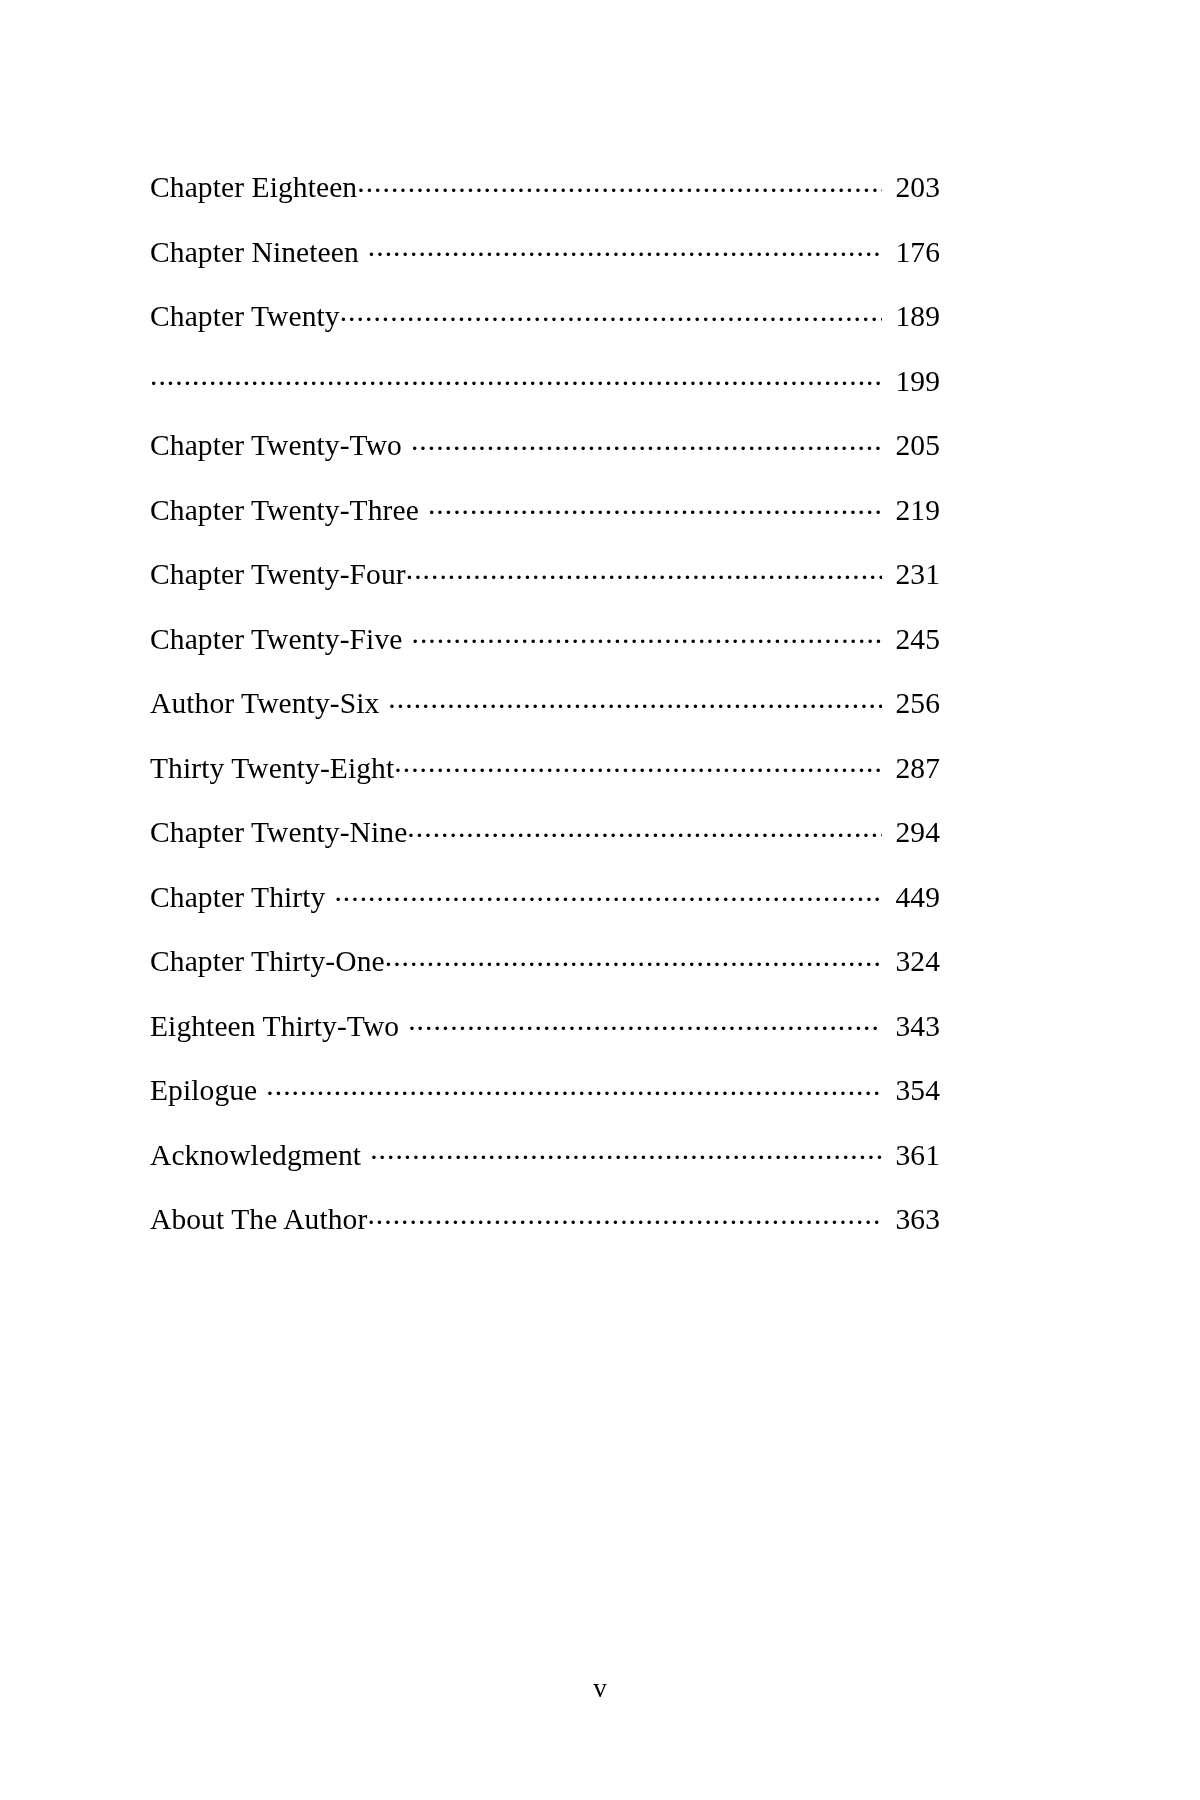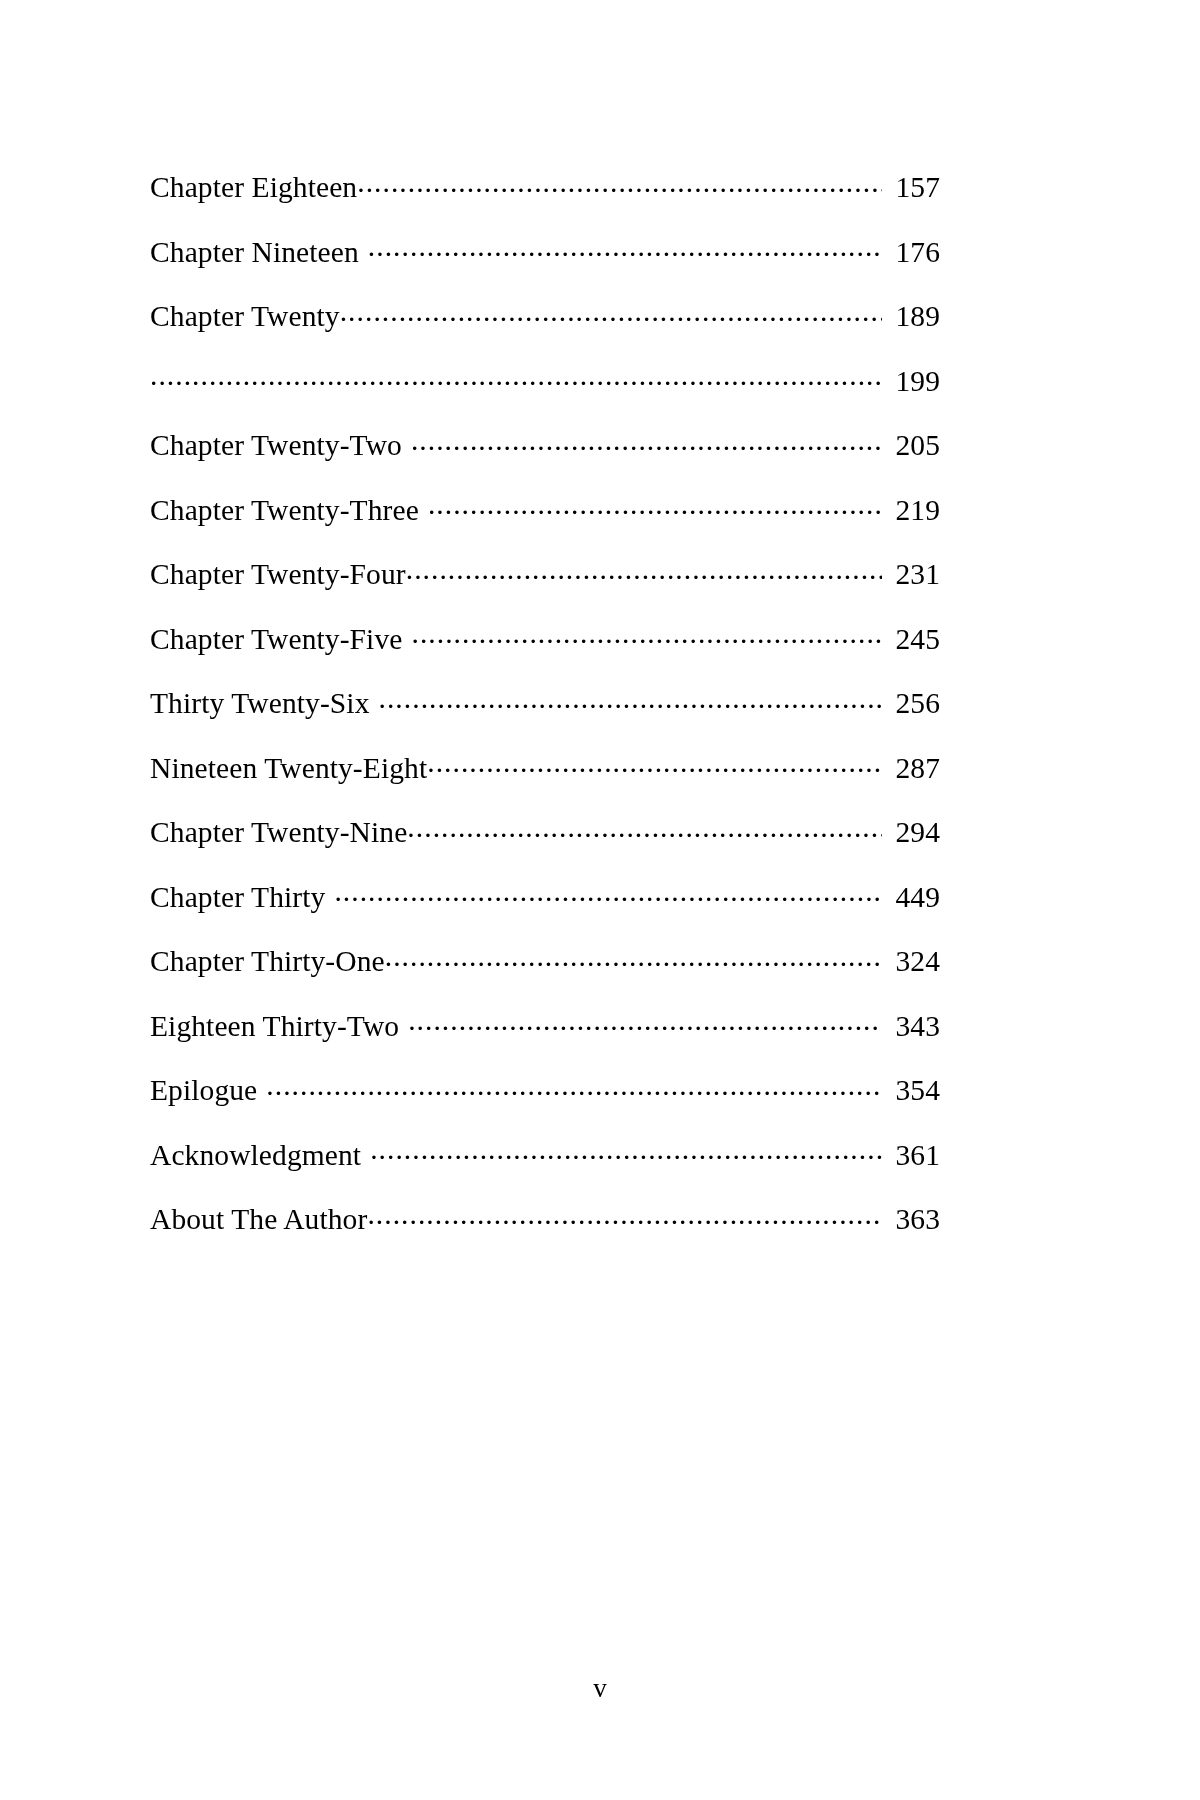--- a/index.html
+++ b/index.html
@@ -89,21 +89,21 @@
 </style>
 </head>
 <body>
 
 <div class="page">
 
   <div class="toc-body">
       <div class="toc-entry">
         <span class="toc-title">Chapter Eighteen</span>
         <span class="toc-leader"></span>
-        <span class="toc-page">157</span>
+        <span class="toc-page">203</span>
       </div>
       <div class="toc-entry gap">
         <span class="toc-title">Chapter Nineteen</span>
         <span class="toc-leader"></span>
         <span class="toc-page">176</span>
       </div>
       <div class="toc-entry">
         <span class="toc-title">Chapter Twenty</span>
         <span class="toc-leader"></span>
         <span class="toc-page">189</span>
@@ -126,26 +126,26 @@
         <span class="toc-title">Chapter Twenty-Four</span>
         <span class="toc-leader"></span>
         <span class="toc-page">231</span>
       </div>
       <div class="toc-entry gap">
         <span class="toc-title">Chapter Twenty-Five</span>
         <span class="toc-leader"></span>
         <span class="toc-page">245</span>
       </div>
       <div class="toc-entry gap">
-        <span class="toc-title">Thirty Twenty-Six</span>
+        <span class="toc-title">Author Twenty-Six</span>
         <span class="toc-leader"></span>
         <span class="toc-page">256</span>
       </div>
       <div class="toc-entry">
-        <span class="toc-title">Nineteen Twenty-Eight</span>
+        <span class="toc-title">Thirty Twenty-Eight</span>
         <span class="toc-leader"></span>
         <span class="toc-page">287</span>
       </div>
       <div class="toc-entry">
         <span class="toc-title">Chapter Twenty-Nine</span>
         <span class="toc-leader"></span>
         <span class="toc-page">294</span>
       </div>
       <div class="toc-entry gap">
         <span class="toc-title">Chapter Thirty</span>

